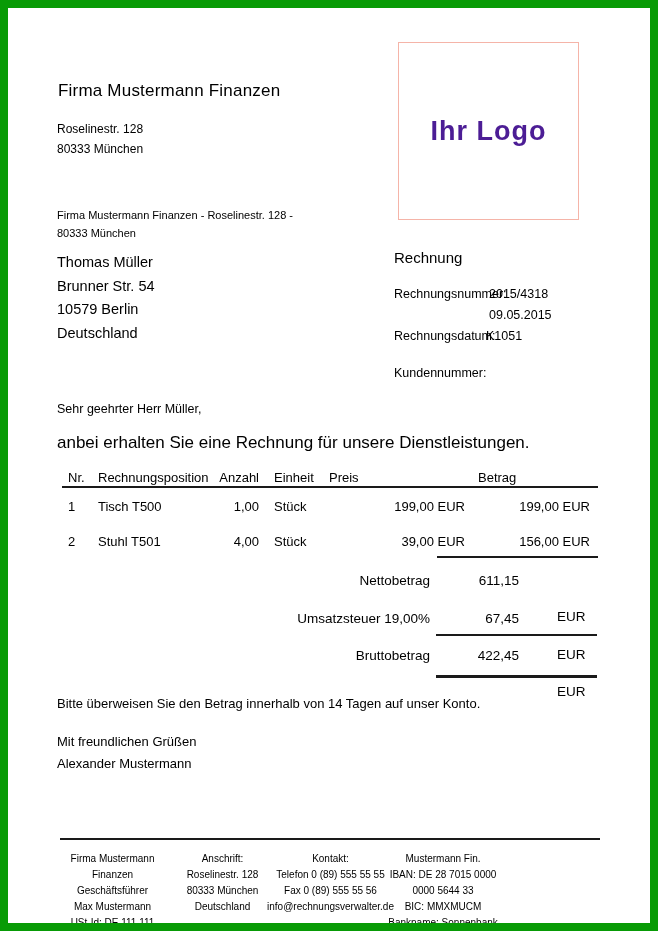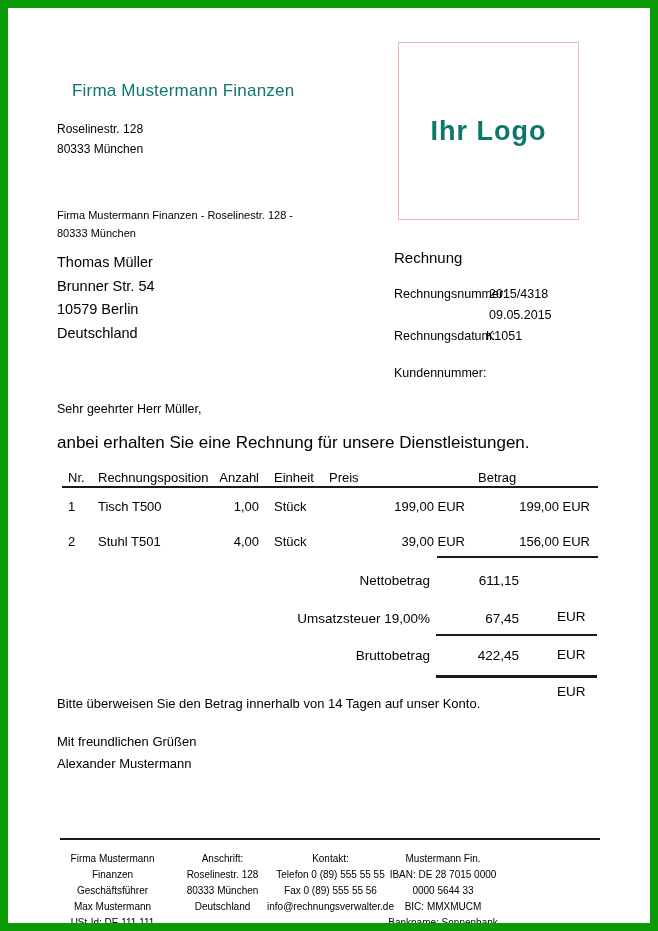--- a/index.html
+++ b/index.html
@@ -8,30 +8,30 @@
     position:relative; width:658px; height:931px;
     background:#089B06; font-family:"Liberation Sans", sans-serif; color:#000;
     overflow:hidden;
   }
   .sheet {
     position:absolute; left:8px; top:8px; width:642px; height:915px;
     background:#ffffff; overflow:hidden;
   }
   .abs { position:absolute; white-space:nowrap; }
 
-  .company-heading { left:64px; top:73px; font-size:17px; color:#0f766e; letter-spacing:0.2px; }
+  .company-heading { left:50px; top:73px; font-size:17px; color:#000000; letter-spacing:0.2px; }
   .sender-address  { left:49px; top:111px; font-size:12px; line-height:20px; }
   .return-address  { left:49px; top:199px; font-size:11px; line-height:17.5px; }
   .recipient       { left:49px; top:243px; font-size:14.5px; line-height:23.5px; }
 
   .logo-box {
     left:390px; top:34px; width:181px; height:178px;
     border:1px solid #F5B4A8; display:flex; align-items:center; justify-content:center;
   }
-  .logo-text { font-size:27px; font-weight:bold; color:#0f766e; letter-spacing:1px; }
+  .logo-text { font-size:27px; font-weight:bold; color:#4c1d95; letter-spacing:1px; }
 
   .doc-title  { left:386px; top:241px; font-size:15px; }
   .meta-label { left:386px; font-size:12.5px; }
   .meta-value { left:481px; font-size:12.5px; }
   .meta-label-1 { top:279px; }
   .meta-value-1 { top:279px; }
   .meta-value-2 { top:300px; }
   .meta-label-2 { top:321px; }
   .meta-value-3 { top:321px; left:478px; }
   .meta-label-3 { top:358px; }

